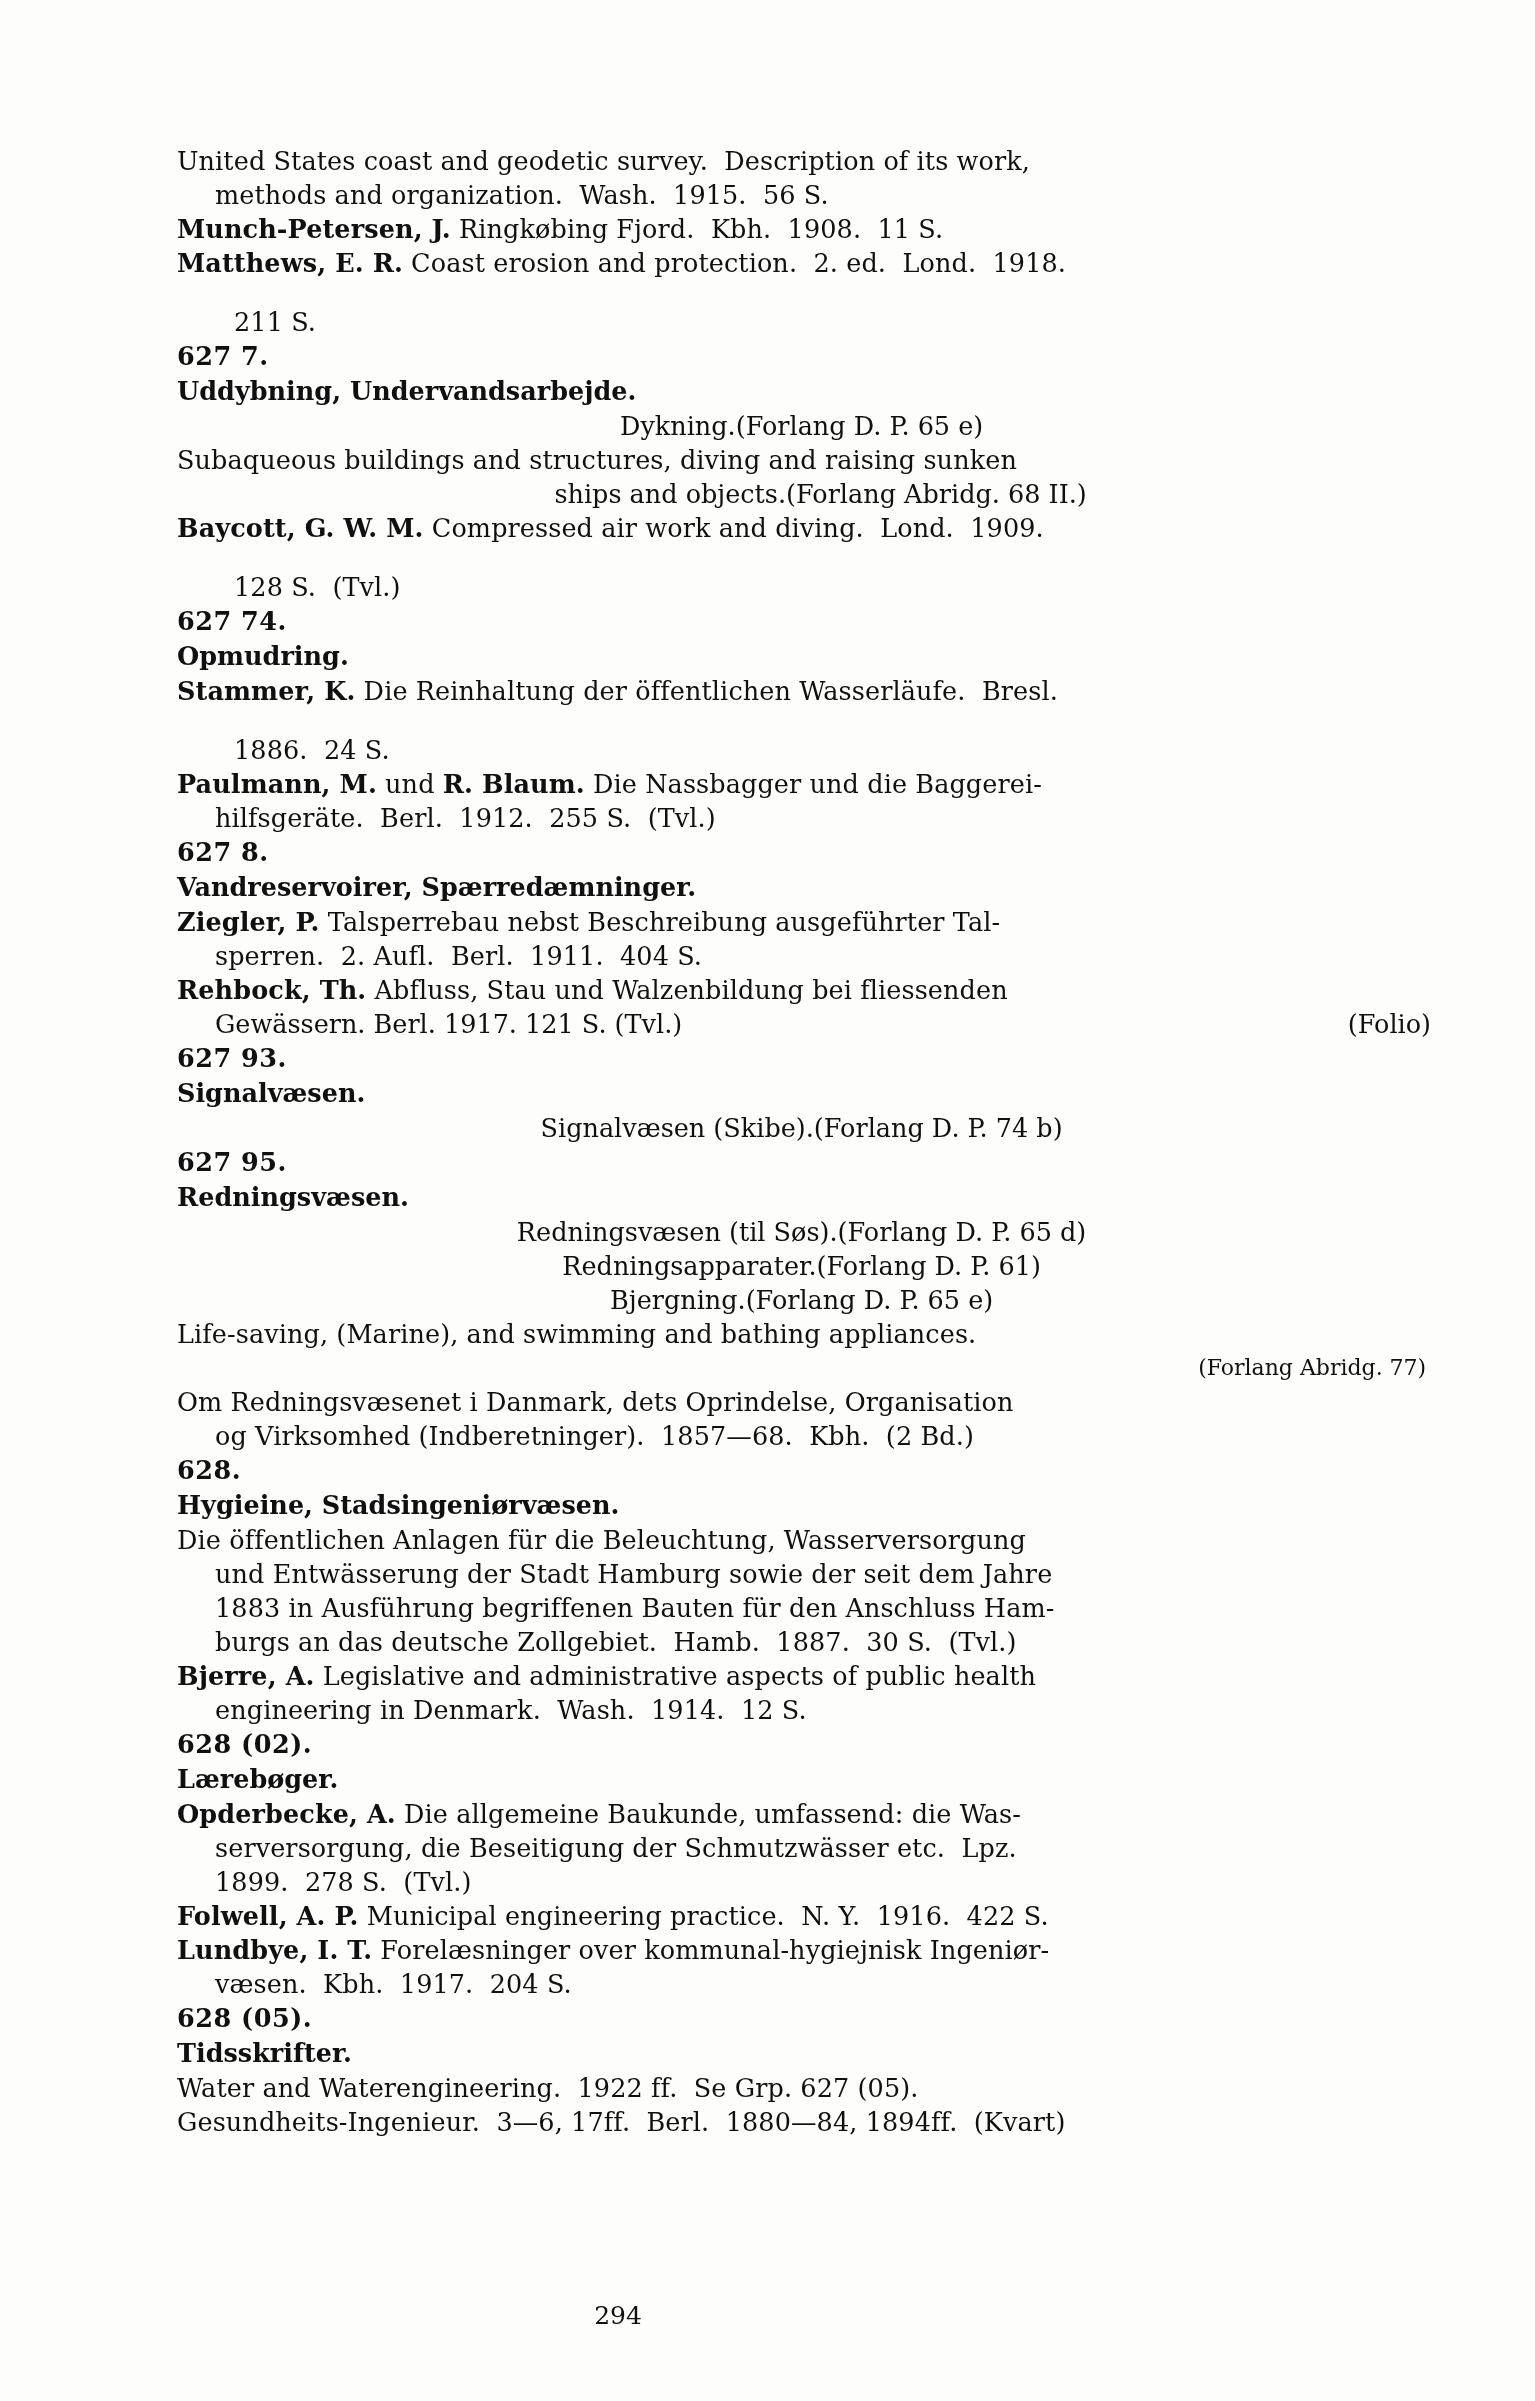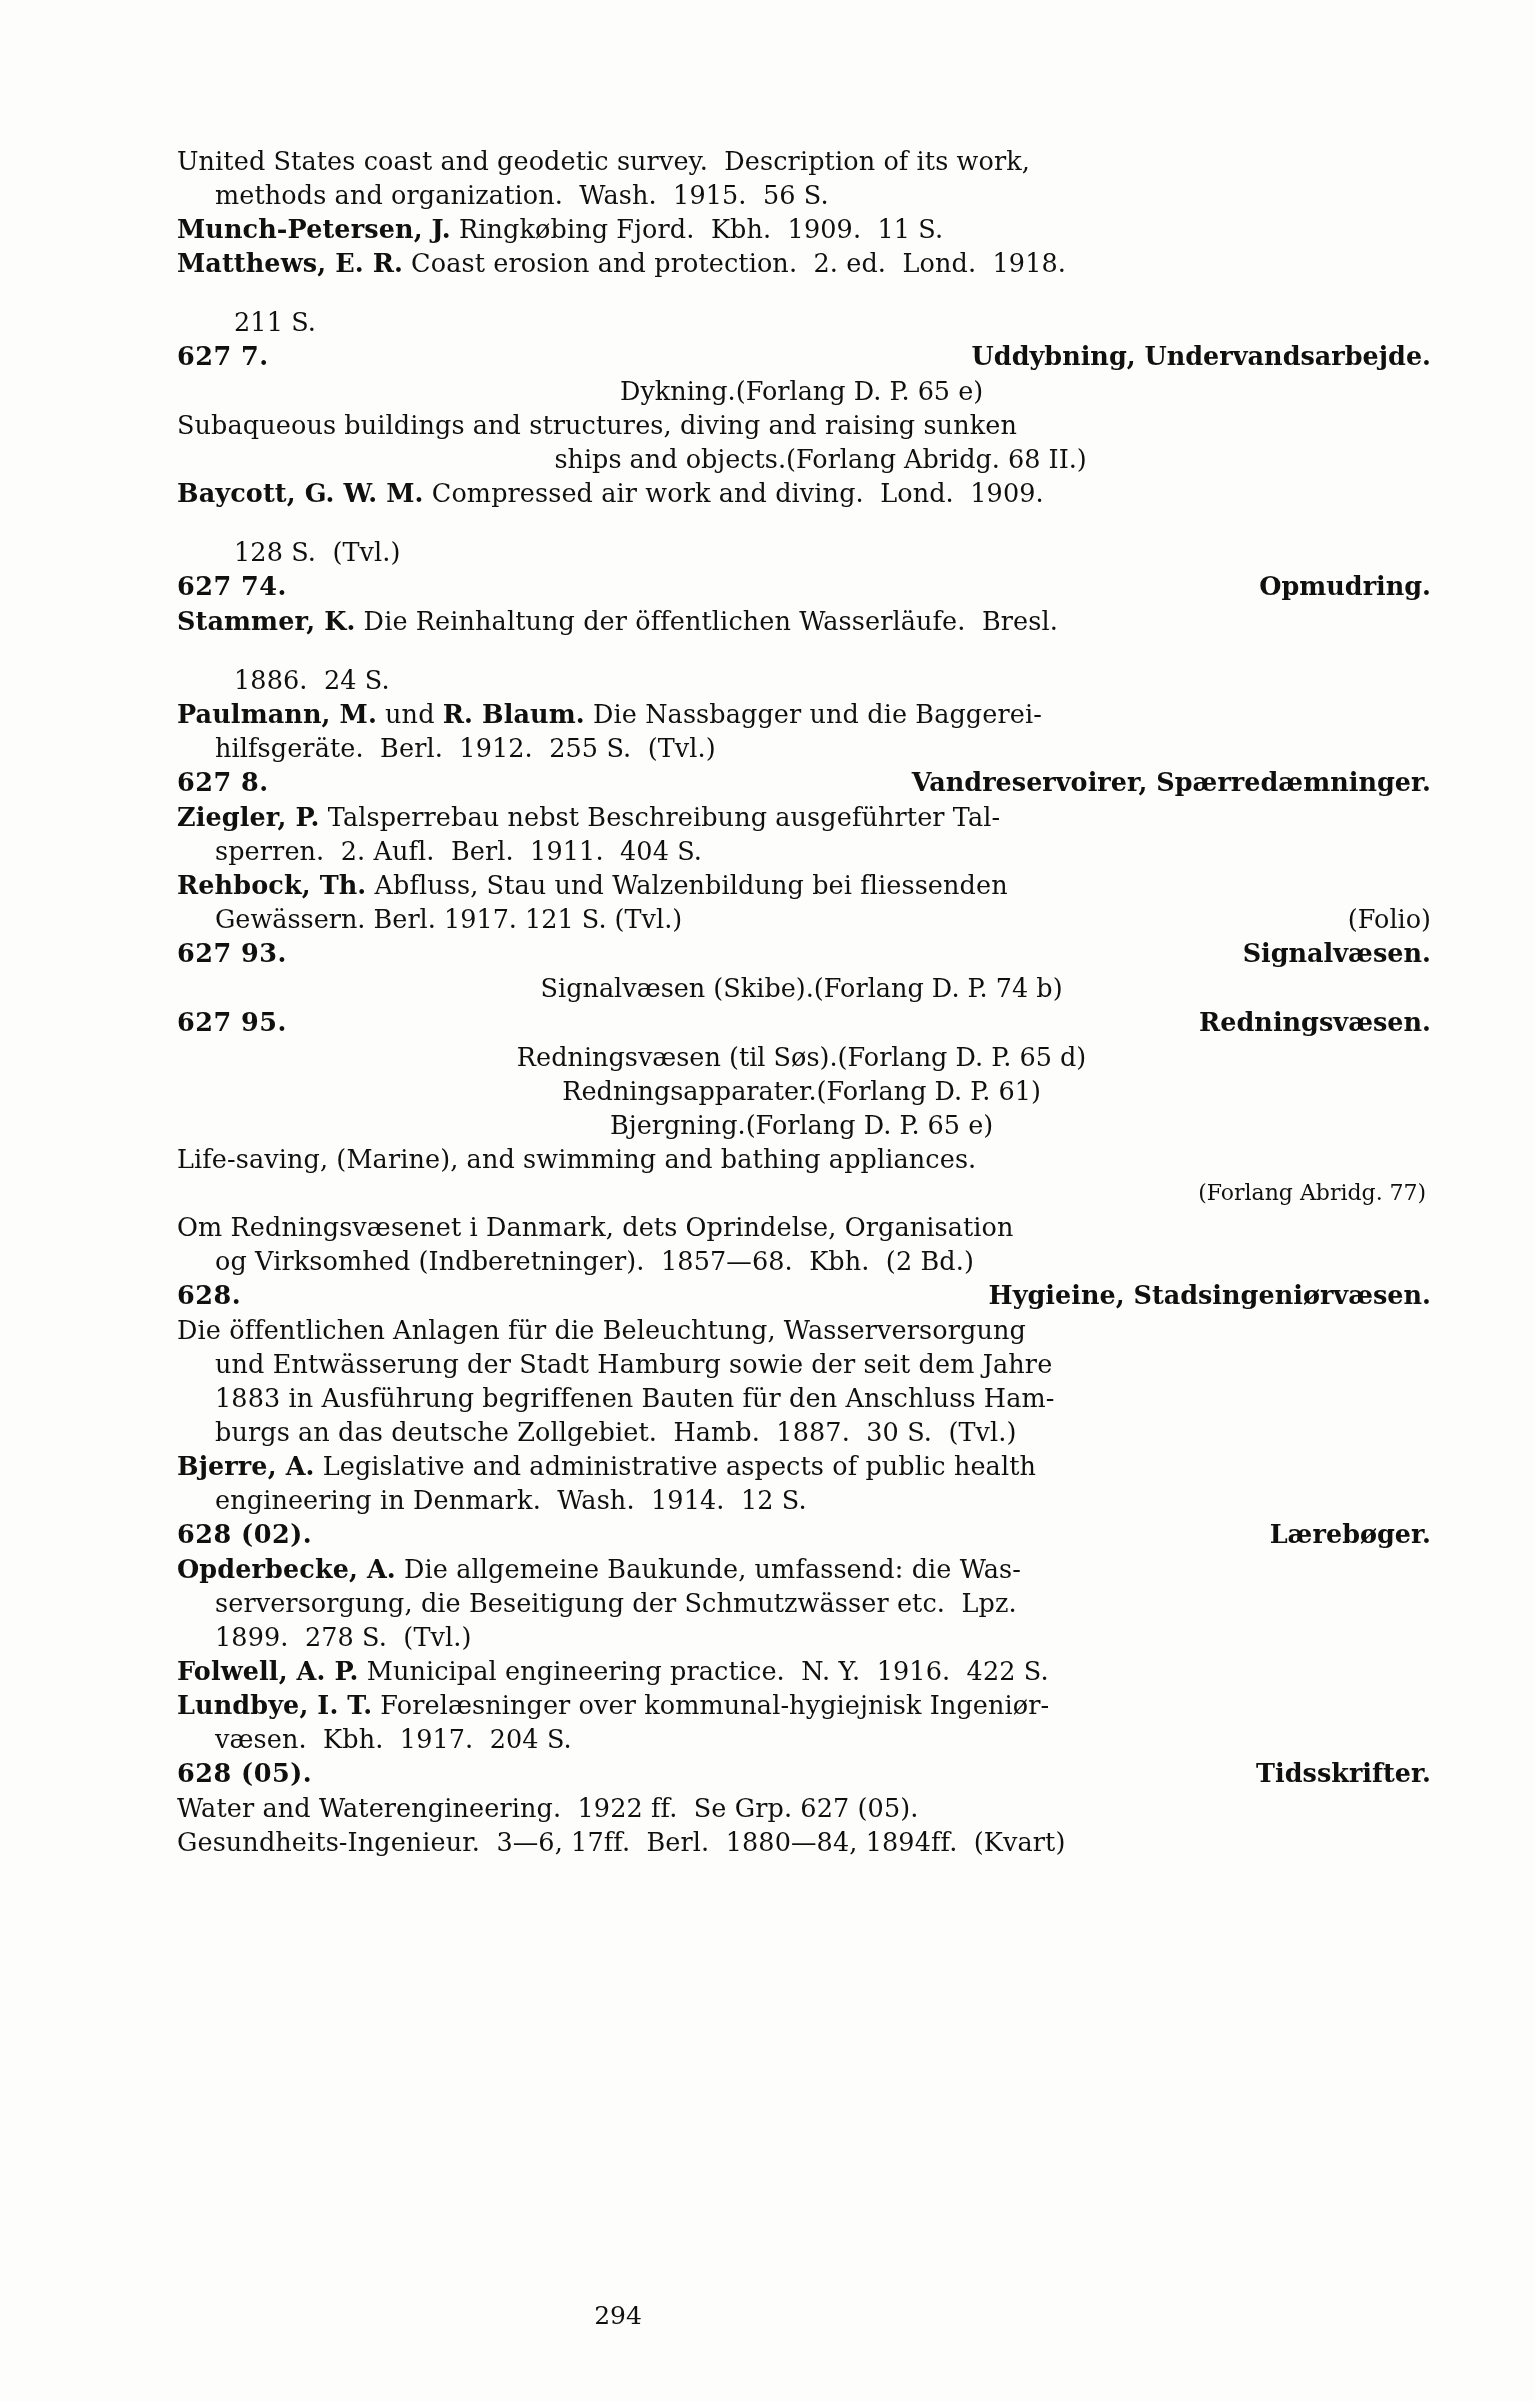--- a/index.html
+++ b/index.html
@@ -47,20 +47,21 @@
   .b { font-weight: bold; }
 
   
   .heading {
     display: flex;
     justify-content: space-between;
     align-items: baseline;
     font-size: 25.5px;
     line-height: 35px;
     font-weight: bold;
+    flex-direction: column;
   }
   .heading .num { font-weight: bold; letter-spacing: 0.5px; }
   .heading .subj { font-weight: bold; }
 
   
   .split {
     display: flex;
     justify-content: center;
     align-items: baseline;
     font-size: 25.5px;
@@ -102,21 +103,21 @@
 
 <div class="page">
   <div class="content">
 
     <div class="entry">
       <div class="line justify">United States coast and geodetic survey.  Description of its work,</div>
       <div class="line indent1">methods and organization.  Wash.  1915.  56 S.</div>
     </div>
 
     <div class="entry">
-      <div class="line"><span class="b">Munch-Petersen, J.</span><span> Ringkøbing Fjord.  Kbh.  1909.  11 S.</span></div>
+      <div class="line"><span class="b">Munch-Petersen, J.</span><span> Ringkøbing Fjord.  Kbh.  1908.  11 S.</span></div>
     </div>
 
     <div class="entry">
       <div class="line"><span class="b">Matthews, E. R.</span><span> Coast erosion and protection.  2. ed.  Lond.  1918.</span></div>
       <div class="line indent2">211 S.</div>
     </div>
 
     <div class="heading">
       <span class="num">627 7.</span>
       <span class="subj">Uddybning, Undervandsarbejde.</span>

